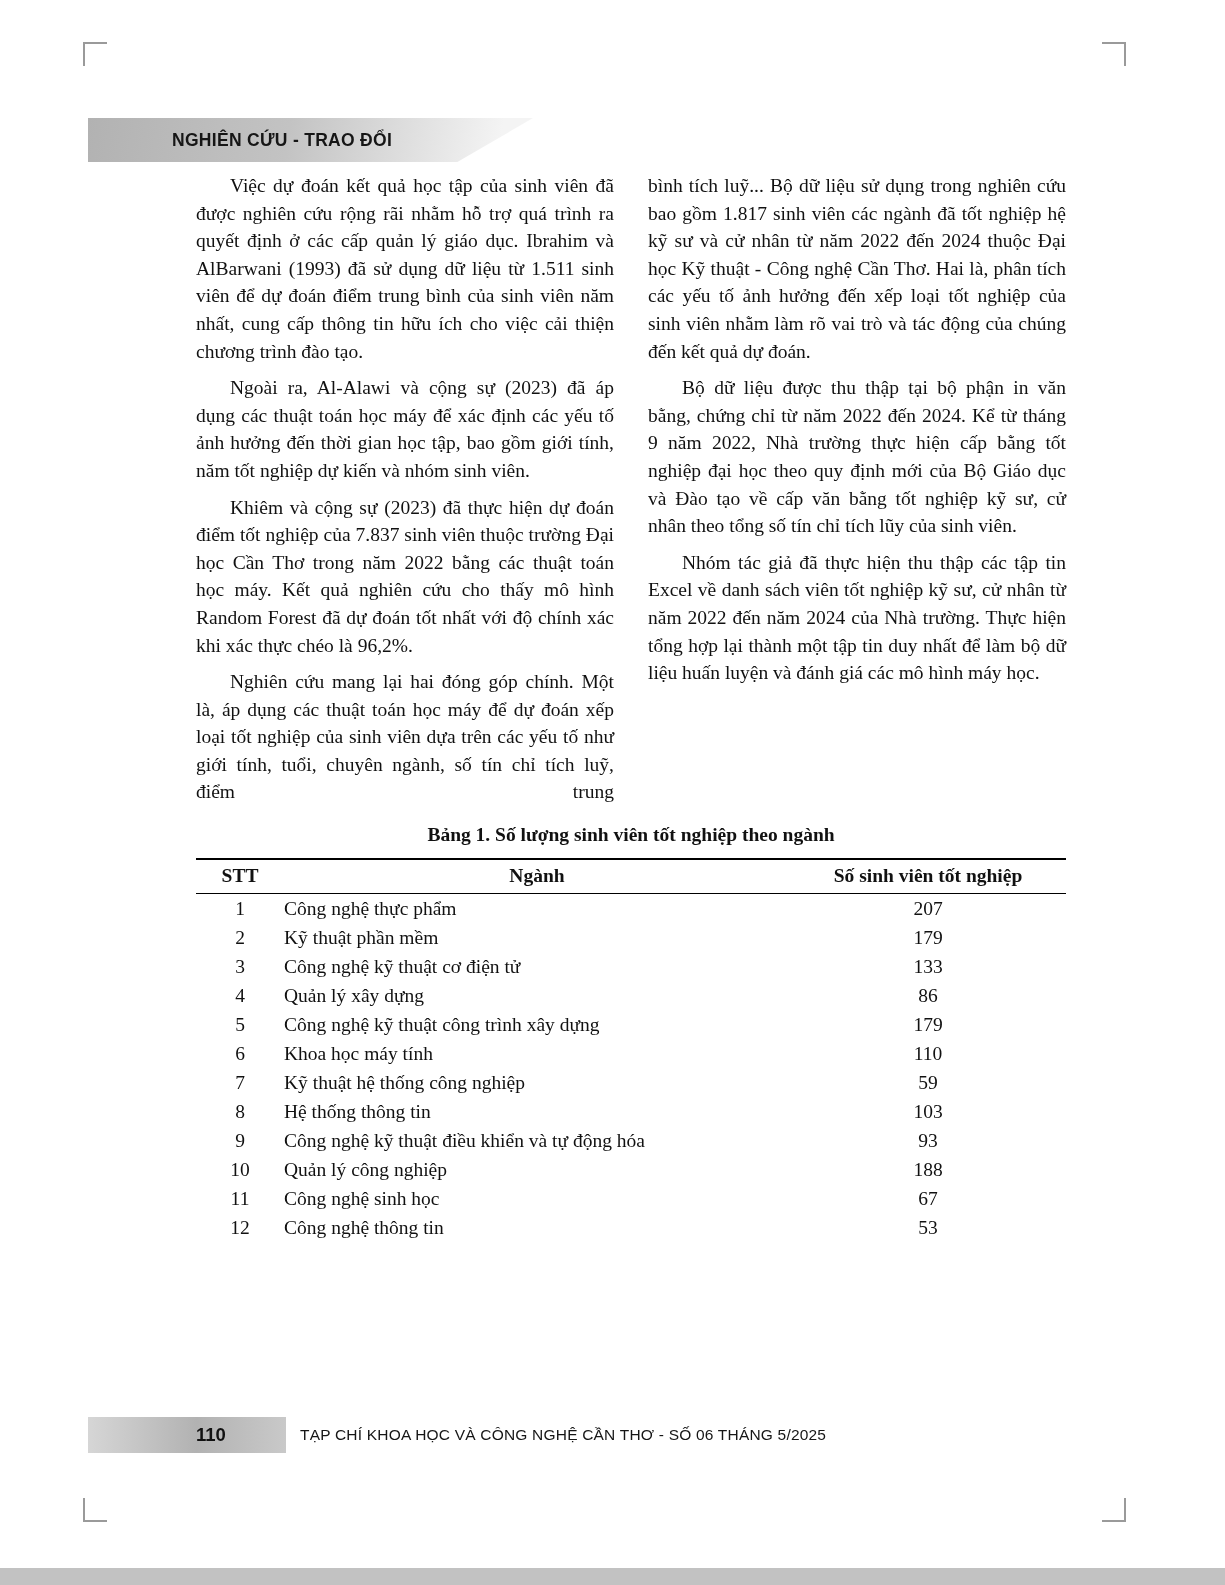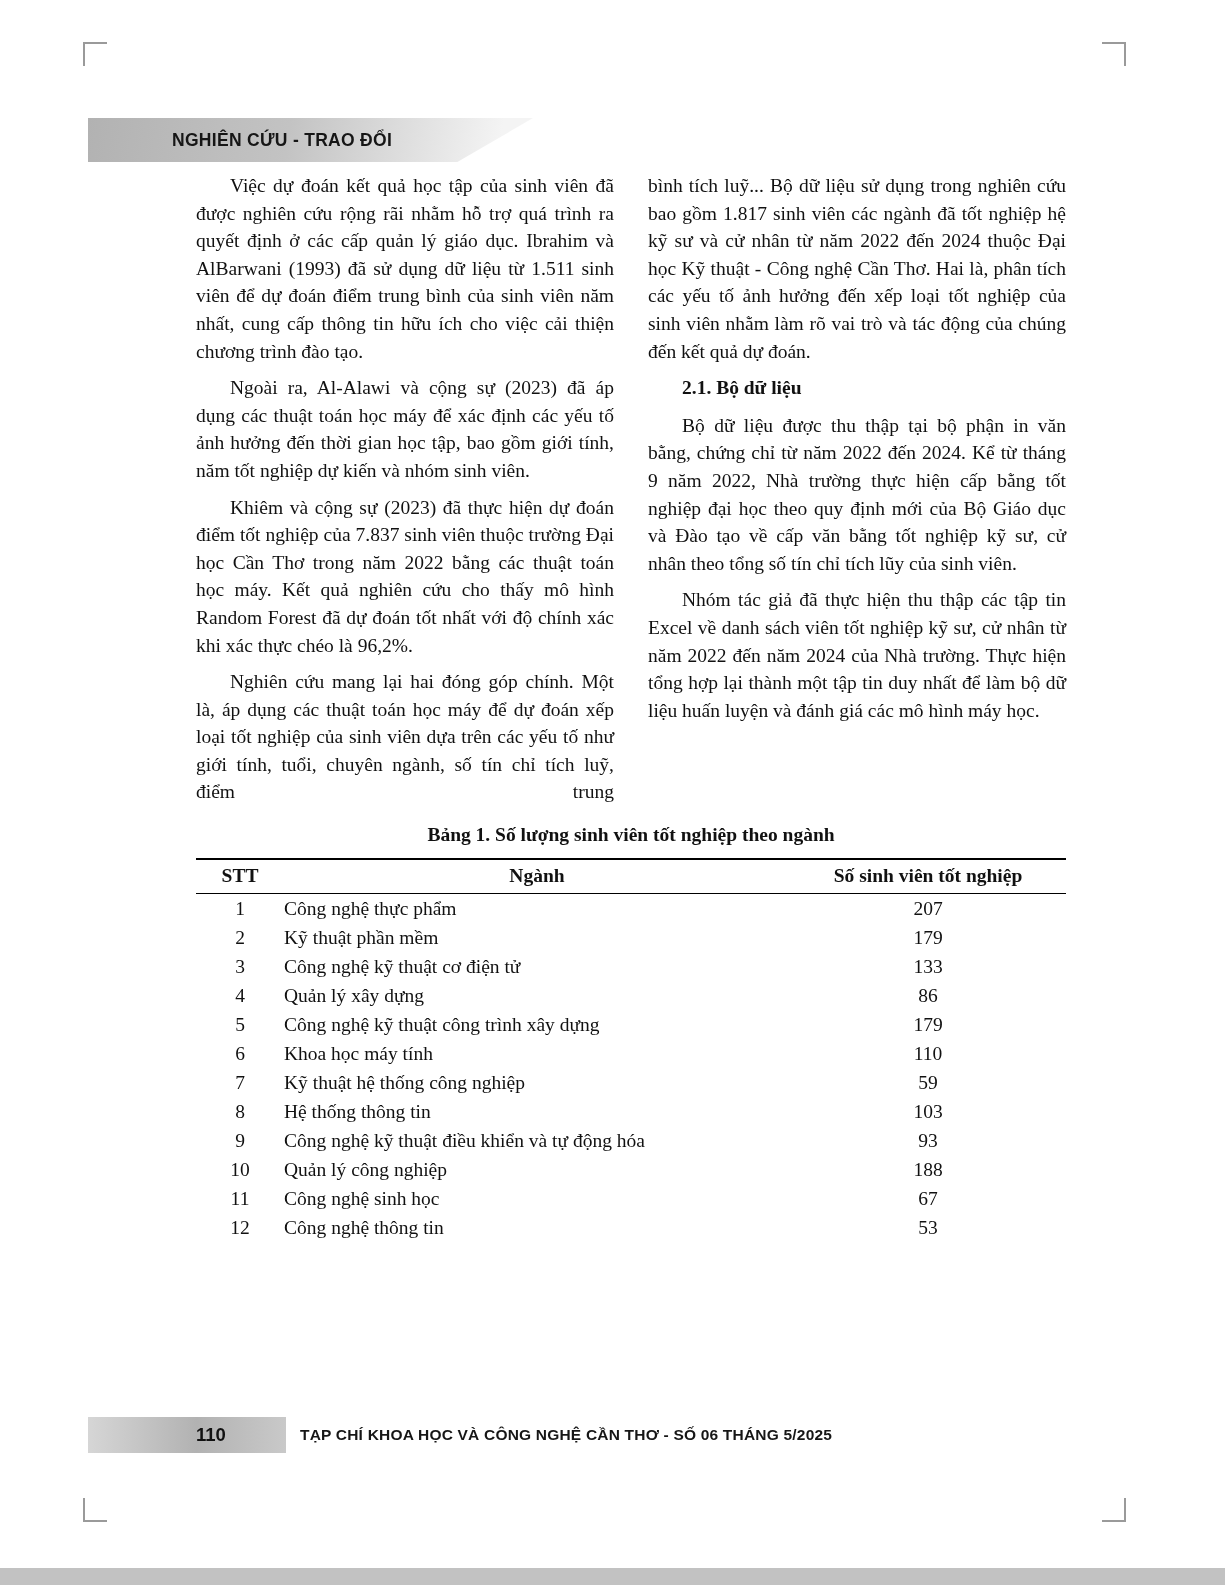--- a/index.html
+++ b/index.html
@@ -73,21 +73,21 @@
     background:linear-gradient(to right,#d6d6d6 0%,#b2b2b2 55%,#c9c9c9 100%);
   }
   .footer-page{
     position:absolute;left:196px;top:0;height:36px;display:flex;align-items:center;
     font-family:"Liberation Sans","DejaVu Sans",sans-serif;
     font-weight:bold;font-size:18.5px;color:#111;
   }
   .footer-line{
     position:absolute;left:300px;top:0;height:36px;display:flex;align-items:center;
     font-family:"Liberation Sans","DejaVu Sans",sans-serif;
-    font-weight:bold;font-size:15.5px;letter-spacing:.2px;color:#161616;
+    font-weight:normal;font-size:15.5px;letter-spacing:.2px;color:#161616;
   }
 
   .bottom-strip{position:absolute;left:0;top:1568px;width:1225px;height:17px;background:#c2c2c2;}
 </style>
 </head>
 <body>
 
 <div class="page">
 
   <div class="crop tl"></div>
@@ -104,21 +104,20 @@
 
       <div class="col">
         <p>Việc dự đoán kết quả học tập của sinh viên đã được nghiên cứu rộng rãi nhằm hỗ trợ quá trình ra quyết định ở các cấp quản lý giáo dục. Ibrahim và AlBarwani (1993) đã sử dụng dữ liệu từ 1.511 sinh viên để dự đoán điểm trung bình của sinh viên năm nhất, cung cấp thông tin hữu ích cho việc cải thiện chương trình đào tạo.</p>
         <p>Ngoài ra, Al-Alawi và cộng sự (2023) đã áp dụng các thuật toán học máy để xác định các yếu tố ảnh hưởng đến thời gian học tập, bao gồm giới tính, năm tốt nghiệp dự kiến và nhóm sinh viên.</p>
         <p>Khiêm và cộng sự (2023) đã thực hiện dự đoán điểm tốt nghiệp của 7.837 sinh viên thuộc trường Đại học Cần Thơ trong năm 2022 bằng các thuật toán học máy. Kết quả nghiên cứu cho thấy mô hình Random Forest đã dự đoán tốt nhất với độ chính xác khi xác thực chéo là 96,2%.</p>
         <p class="continues">Nghiên cứu mang lại hai đóng góp chính. Một là, áp dụng các thuật toán học máy để dự đoán xếp loại tốt nghiệp của sinh viên dựa trên các yếu tố như giới tính, tuổi, chuyên ngành, số tín chỉ tích luỹ, điểm trung</p>
       </div>
 
       <div class="col">
         <p class="no-indent">bình tích luỹ... Bộ dữ liệu sử dụng trong nghiên cứu bao gồm 1.817 sinh viên các ngành đã tốt nghiệp hệ kỹ sư và cử nhân từ năm 2022 đến 2024 thuộc Đại học Kỹ thuật - Công nghệ Cần Thơ. Hai là, phân tích các yếu tố ảnh hưởng đến xếp loại tốt nghiệp của sinh viên nhằm làm rõ vai trò và tác động của chúng đến kết quả dự đoán.</p>
-        <div class="sub-heading">2.1. Bộ dữ liệu</div>
         <p>Bộ dữ liệu được thu thập tại bộ phận in văn bằng, chứng chỉ từ năm 2022 đến 2024. Kể từ tháng 9 năm 2022, Nhà trường thực hiện cấp bằng tốt nghiệp đại học theo quy định mới của Bộ Giáo dục và Đào tạo về cấp văn bằng tốt nghiệp kỹ sư, cử nhân theo tổng số tín chỉ tích lũy của sinh viên.</p>
         <p>Nhóm tác giả đã thực hiện thu thập các tập tin Excel về danh sách viên tốt nghiệp kỹ sư, cử nhân từ năm 2022 đến năm 2024 của Nhà trường. Thực hiện tổng hợp lại thành một tập tin duy nhất để làm bộ dữ liệu huấn luyện và đánh giá các mô hình máy học.</p>
       </div>
     </div>
 
     <div class="tbl-caption">Bảng 1. Số lượng sinh viên tốt nghiệp theo ngành</div>
     <table class="data">
       <thead>
         <tr>
           <th class="c-stt">STT</th>

